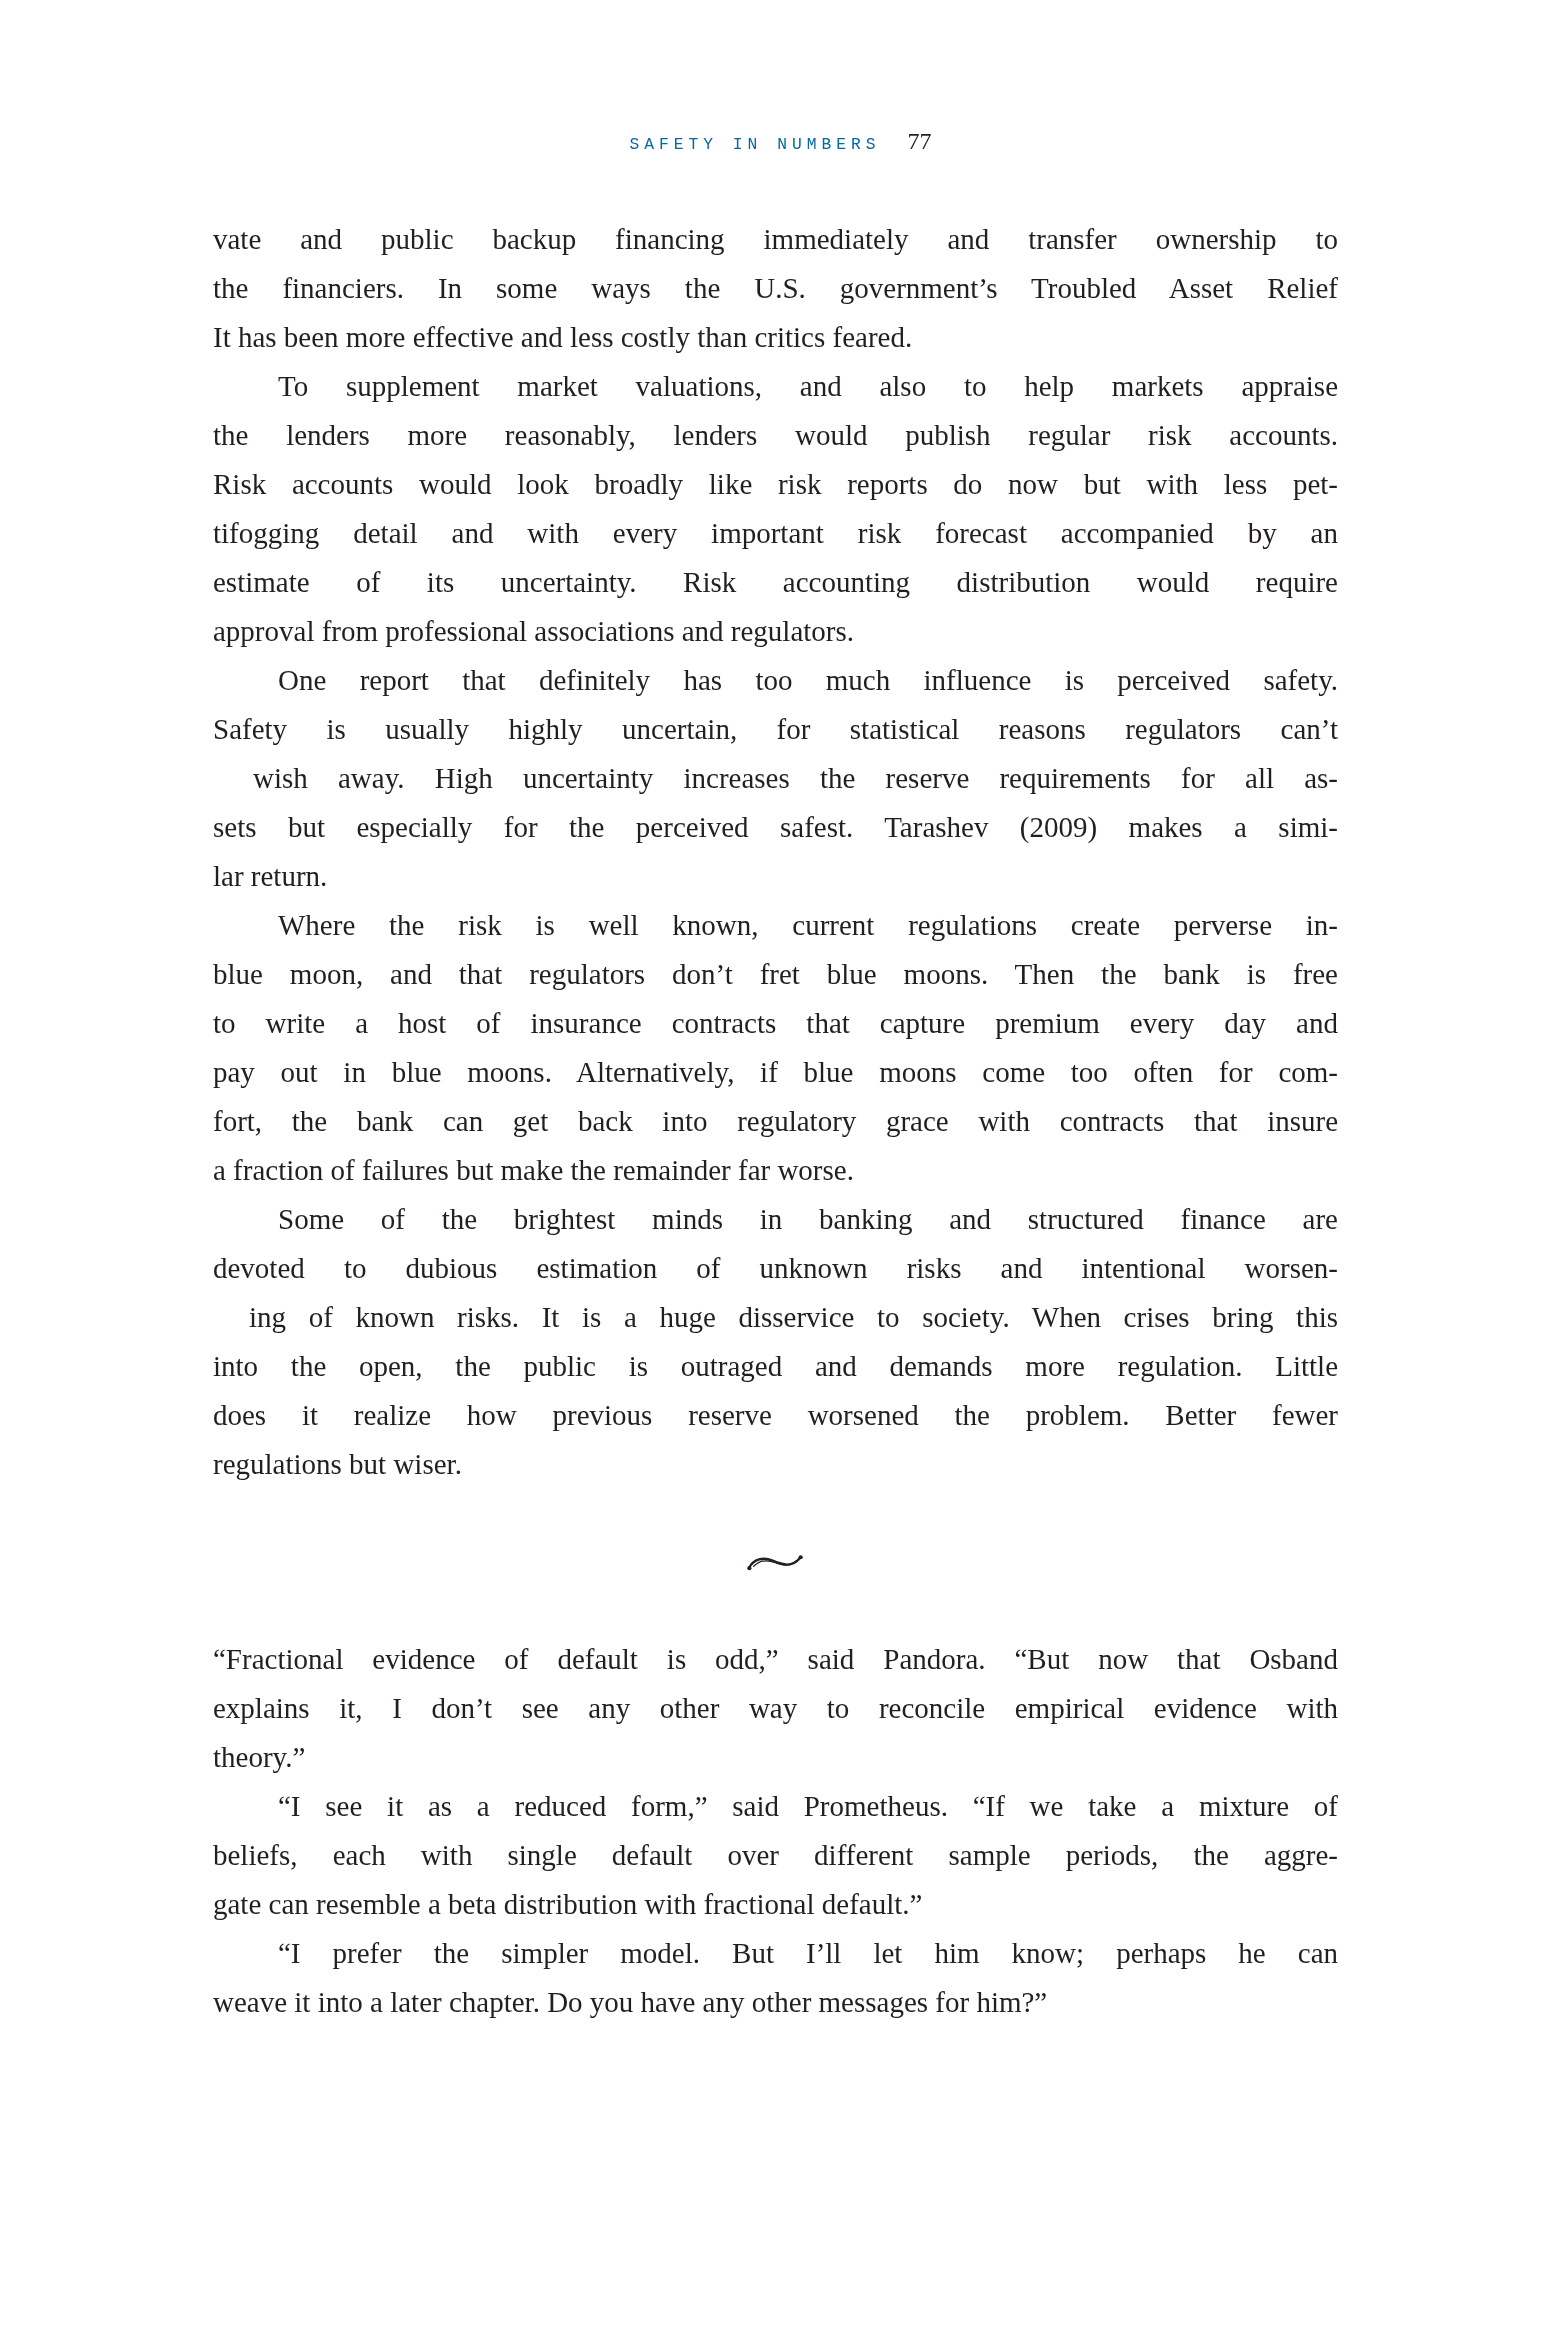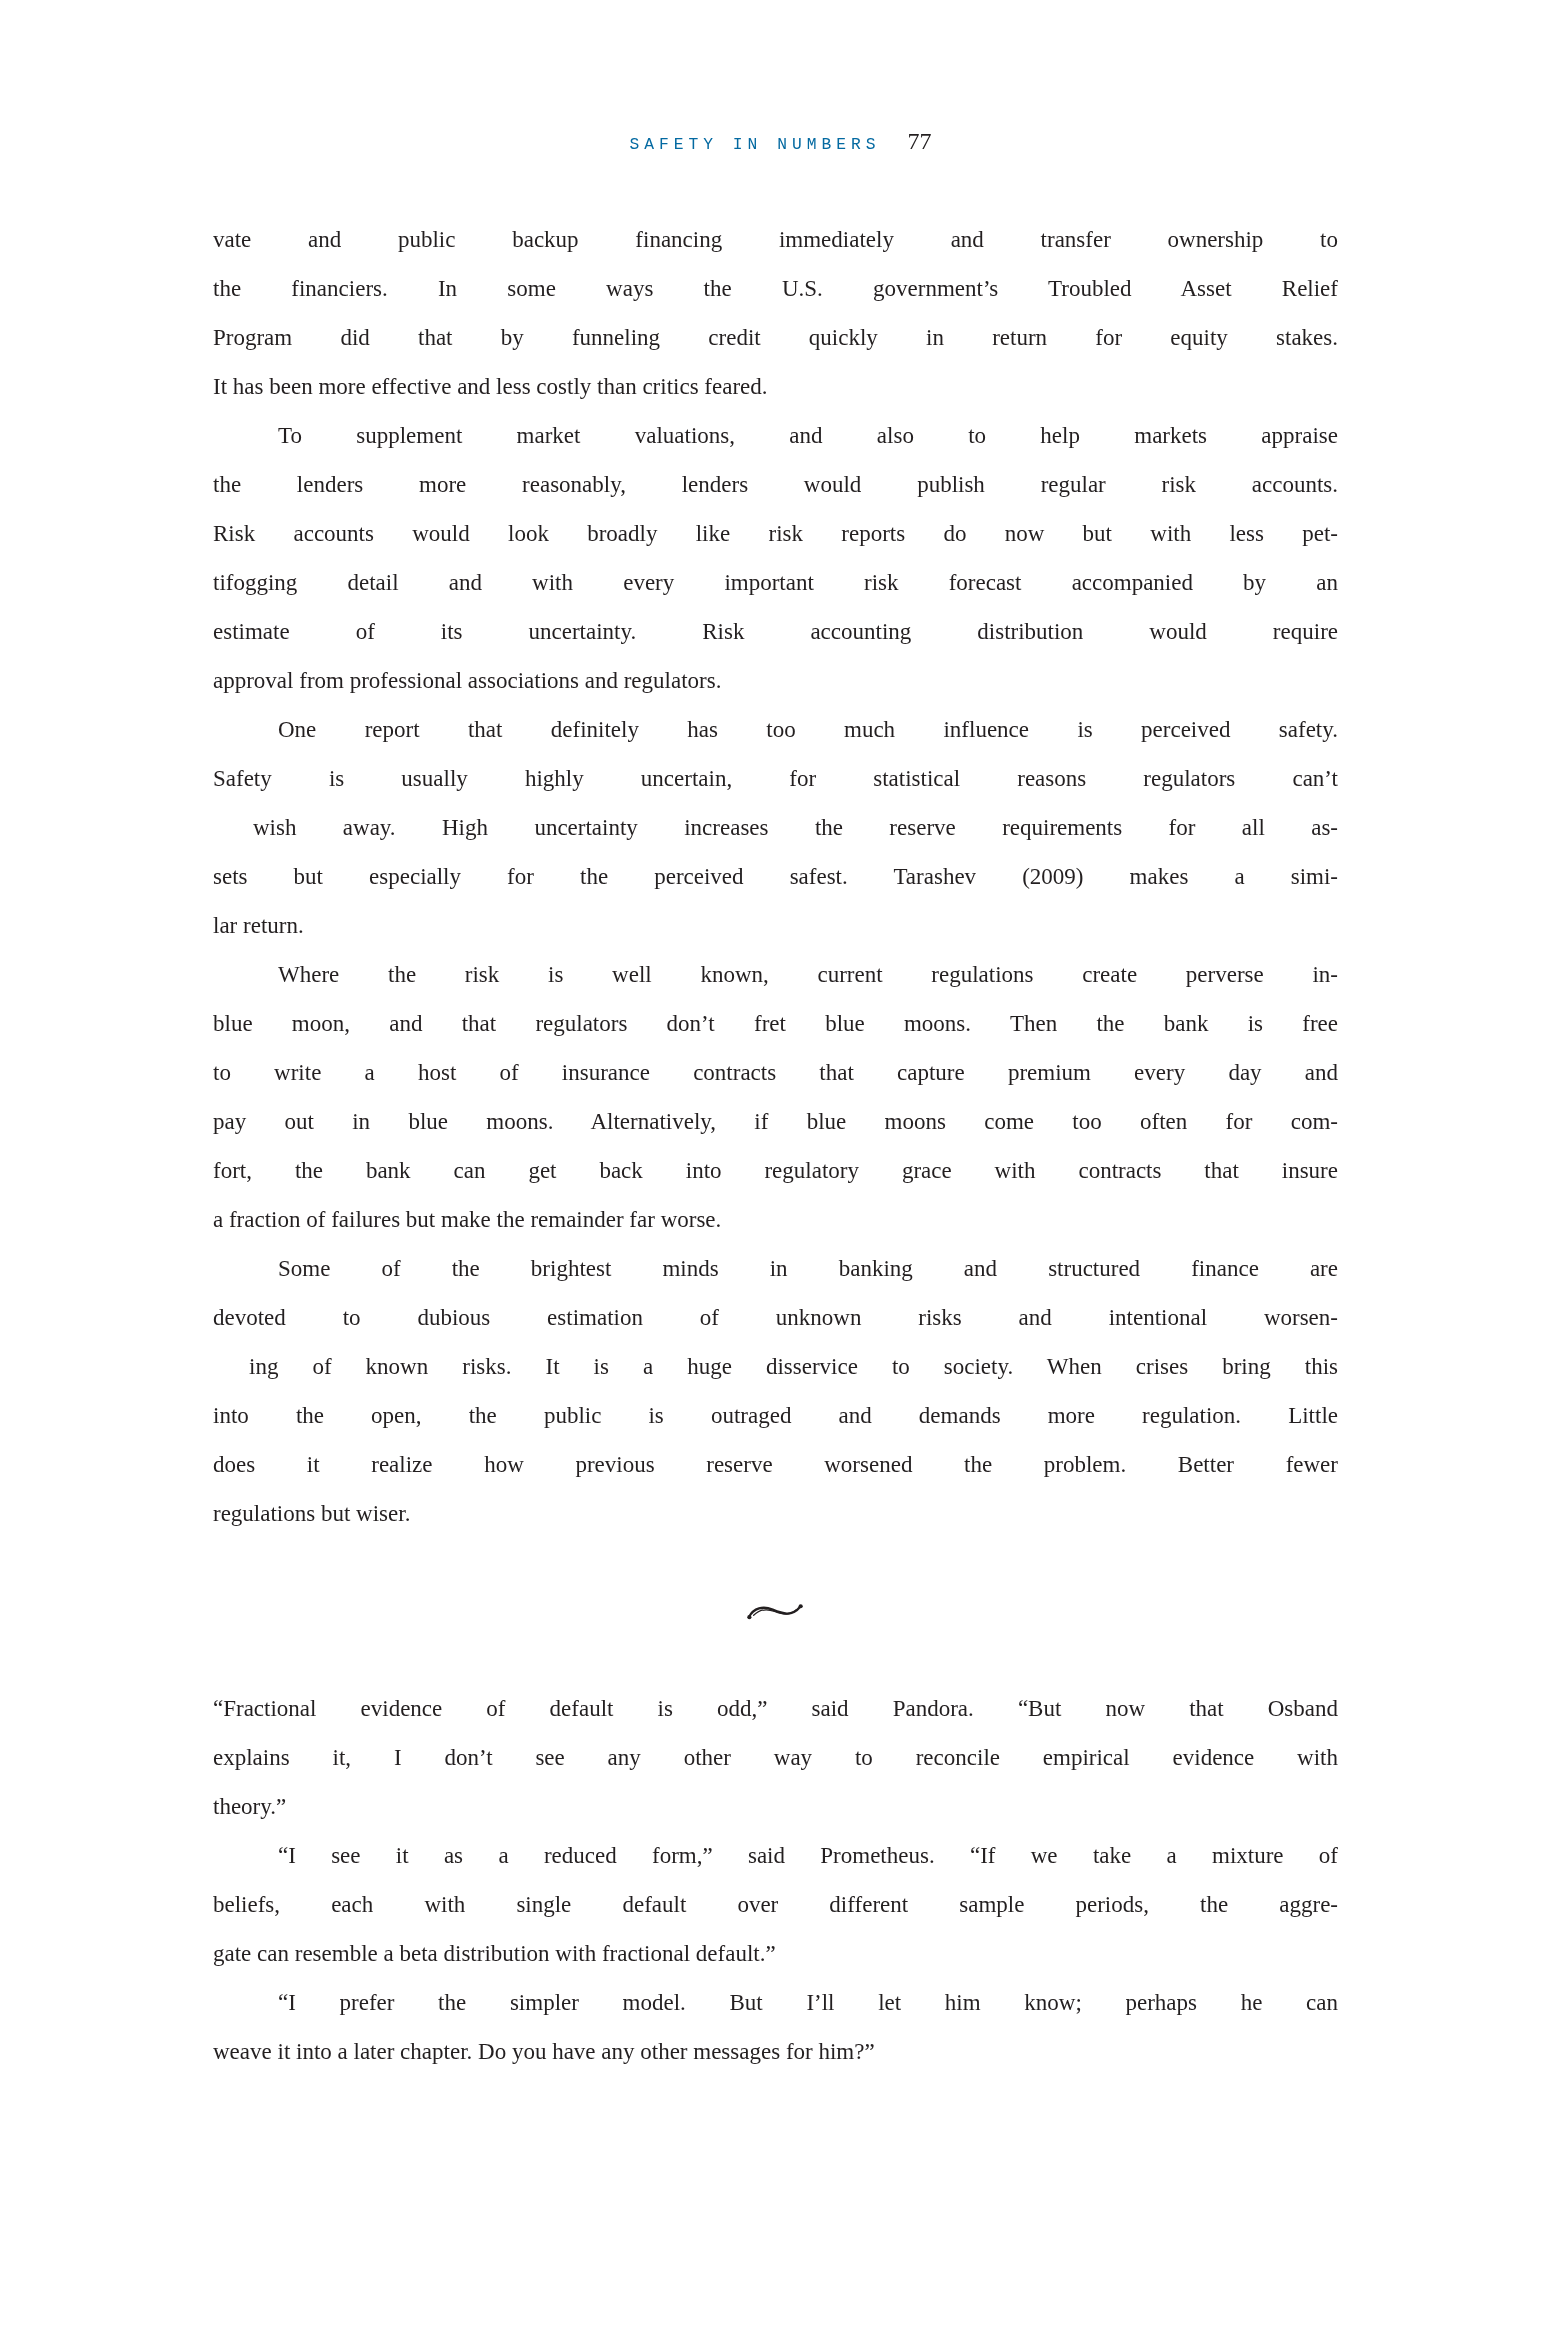--- a/index.html
+++ b/index.html
@@ -35,21 +35,21 @@
     font-size: 24px;
     margin-left: 27px;
     vertical-align: baseline;
   }
   .text-block {
     position: absolute;
     left: 213px;
     width: 1125px;
     top: 215px;
     font-family: "Liberation Serif", serif;
-    font-size: 23px;
+    font-size: 29px;
     line-height: 49px;
   }
   .para { margin: 0; }
   .line {
     display: block;
     height: 49px;
     white-space: nowrap;
     text-align: justify;
     text-align-last: justify;
     overflow: visible;
@@ -72,21 +72,20 @@
 
 <header class="running-head">
   <span class="title">SAFETY IN NUMBERS</span><span class="folio">77</span>
 </header>
 
 <main class="text-block">
   <section>
     <p class="para">
       <span class="line" style="white-space: nowrap;">vate and public backup financing immediately and transfer ownership to</span>
       <span class="line" style="white-space: nowrap;">the financiers. In some ways the U.S. government’s Troubled Asset Relief</span>
-      <span class="line" style="white-space: nowrap;">Program did that by funneling credit quickly in return for equity stakes.</span>
       <span class="line last" style="white-space: nowrap;">It has been more effective and less costly than critics feared.</span>
     </p>
     <p class="para">
       <span class="line indent" style="white-space: nowrap;">To supplement market valuations, and also to help markets appraise</span>
       <span class="line" style="white-space: nowrap;">the lenders more reasonably, lenders would publish regular risk accounts.</span>
       <span class="line" style="white-space: nowrap;">Risk accounts would look broadly like risk reports do now but with less pet-</span>
       <span class="line" style="white-space: nowrap;">tifogging detail and with every important risk forecast accompanied by an</span>
       <span class="line" style="white-space: nowrap;">estimate of its uncertainty. Risk accounting distribution would require</span>
       <span class="line last" style="white-space: nowrap;">approval from professional associations and regulators.</span>
     </p>

